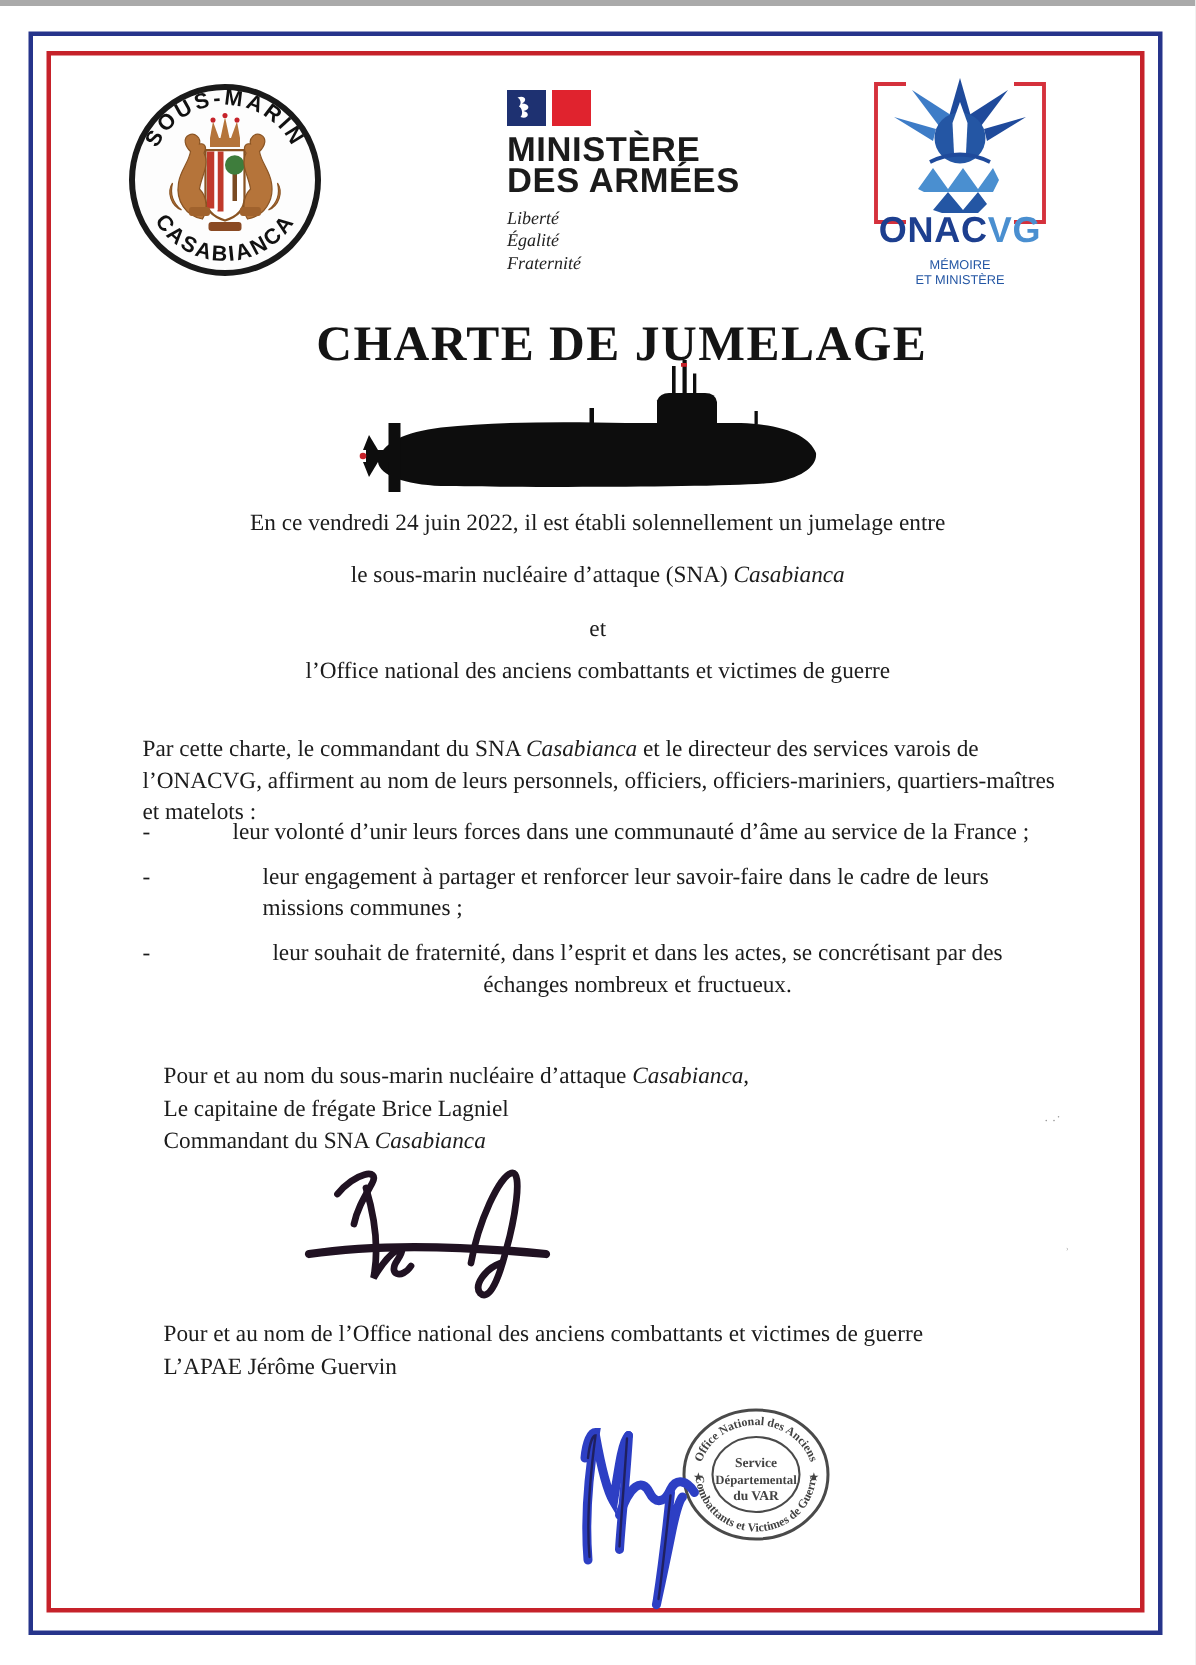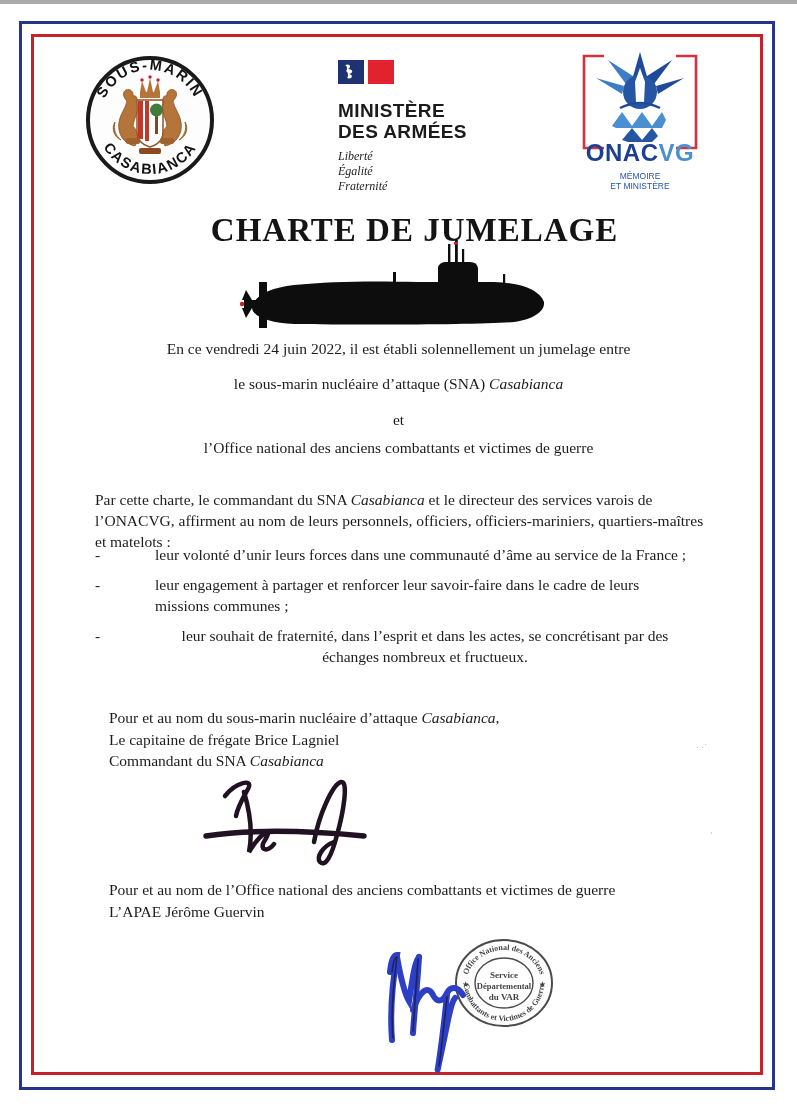--- a/index.html
+++ b/index.html
@@ -15,21 +15,21 @@
   .doc-title{left:0;top:196px;width:797px;text-align:center;font-size:33px;font-weight:bold;letter-spacing:1px;color:#141414;margin:16px;}
   .intro-line{left:0;width:797px;text-align:center;font-size:15.5px;}
   .body-par{left:95px;width:622px;font-size:15.5px;line-height:21px;}
   .bullets{left:95px;top:544px;width:622px;font-size:15.5px;line-height:21px;}
   .bullet-row{display:flex;margin-bottom:9px;}
   .bullet-row .dash{width:60px;flex:0 0 60px;}
   .sig-block{left:109px;width:650px;font-size:15.5px;line-height:21.5px;}
   .it{font-style:italic;}
   
   .ministry{left:338px;top:60px;width:180px;}
-  .ministry .name{font-family:"Liberation Sans","DejaVu Sans",sans-serif;font-weight:bold;font-size:19px;line-height:21px;color:#1b1b1b;letter-spacing:.4px;margin-top:12px;}
+  .ministry .name{font-family:"Liberation Sans","DejaVu Sans",sans-serif;font-weight:bold;font-size:23px;line-height:21px;color:#1b1b1b;letter-spacing:.4px;margin-top:0;}
   .ministry .motto{font-style:italic;font-size:12px;line-height:15px;margin-top:7px;color:#222;}
   
   .onacvg-text{font-family:"Liberation Sans","DejaVu Sans",sans-serif;text-align:center;}
   .pencil{position:absolute;color:#9a9a9a;font-size:9px;}
 </style>
 </head>
 <body>
 
 <div class="page">
 
@@ -175,21 +175,21 @@
     <span>Par cette charte, le commandant du SNA </span><span class="it">Casabianca</span><span> et le directeur des services varois de l’ONACVG, affirment au nom de leurs personnels, officiers, officiers-mariniers, quartiers-maîtres et matelots :</span>
   </div>
 
   <div class="abs bullets">
     <div class="bullet-row">
       <span class="dash">-</span>
       <span style="width:540px;">leur volonté d’unir leurs forces dans une communauté d’âme au service de la France ;</span>
     </div>
     <div class="bullet-row">
       <span class="dash">-</span>
-      <span style="width:540px;">leur engagement à partager et renforcer leur savoir-faire dans le cadre de leurs missions communes ;</span>
+      <span style="width:540px;margin-left:20px;">leur engagement à partager et renforcer leur savoir-faire dans le cadre de leurs missions communes ;</span>
     </div>
     <div class="bullet-row">
       <span class="dash">-</span>
       <span style="width:540px;text-align:center;">leur souhait de fraternité, dans l’esprit et dans les actes, se concrétisant par des échanges nombreux et fructueux.</span>
     </div>
   </div>
 
   <div class="abs sig-block" style="top:707px;">
     <div>
       <span>Pour et au nom du sous-marin nucléaire d’attaque </span><span class="it">Casabianca</span><span>,</span>

